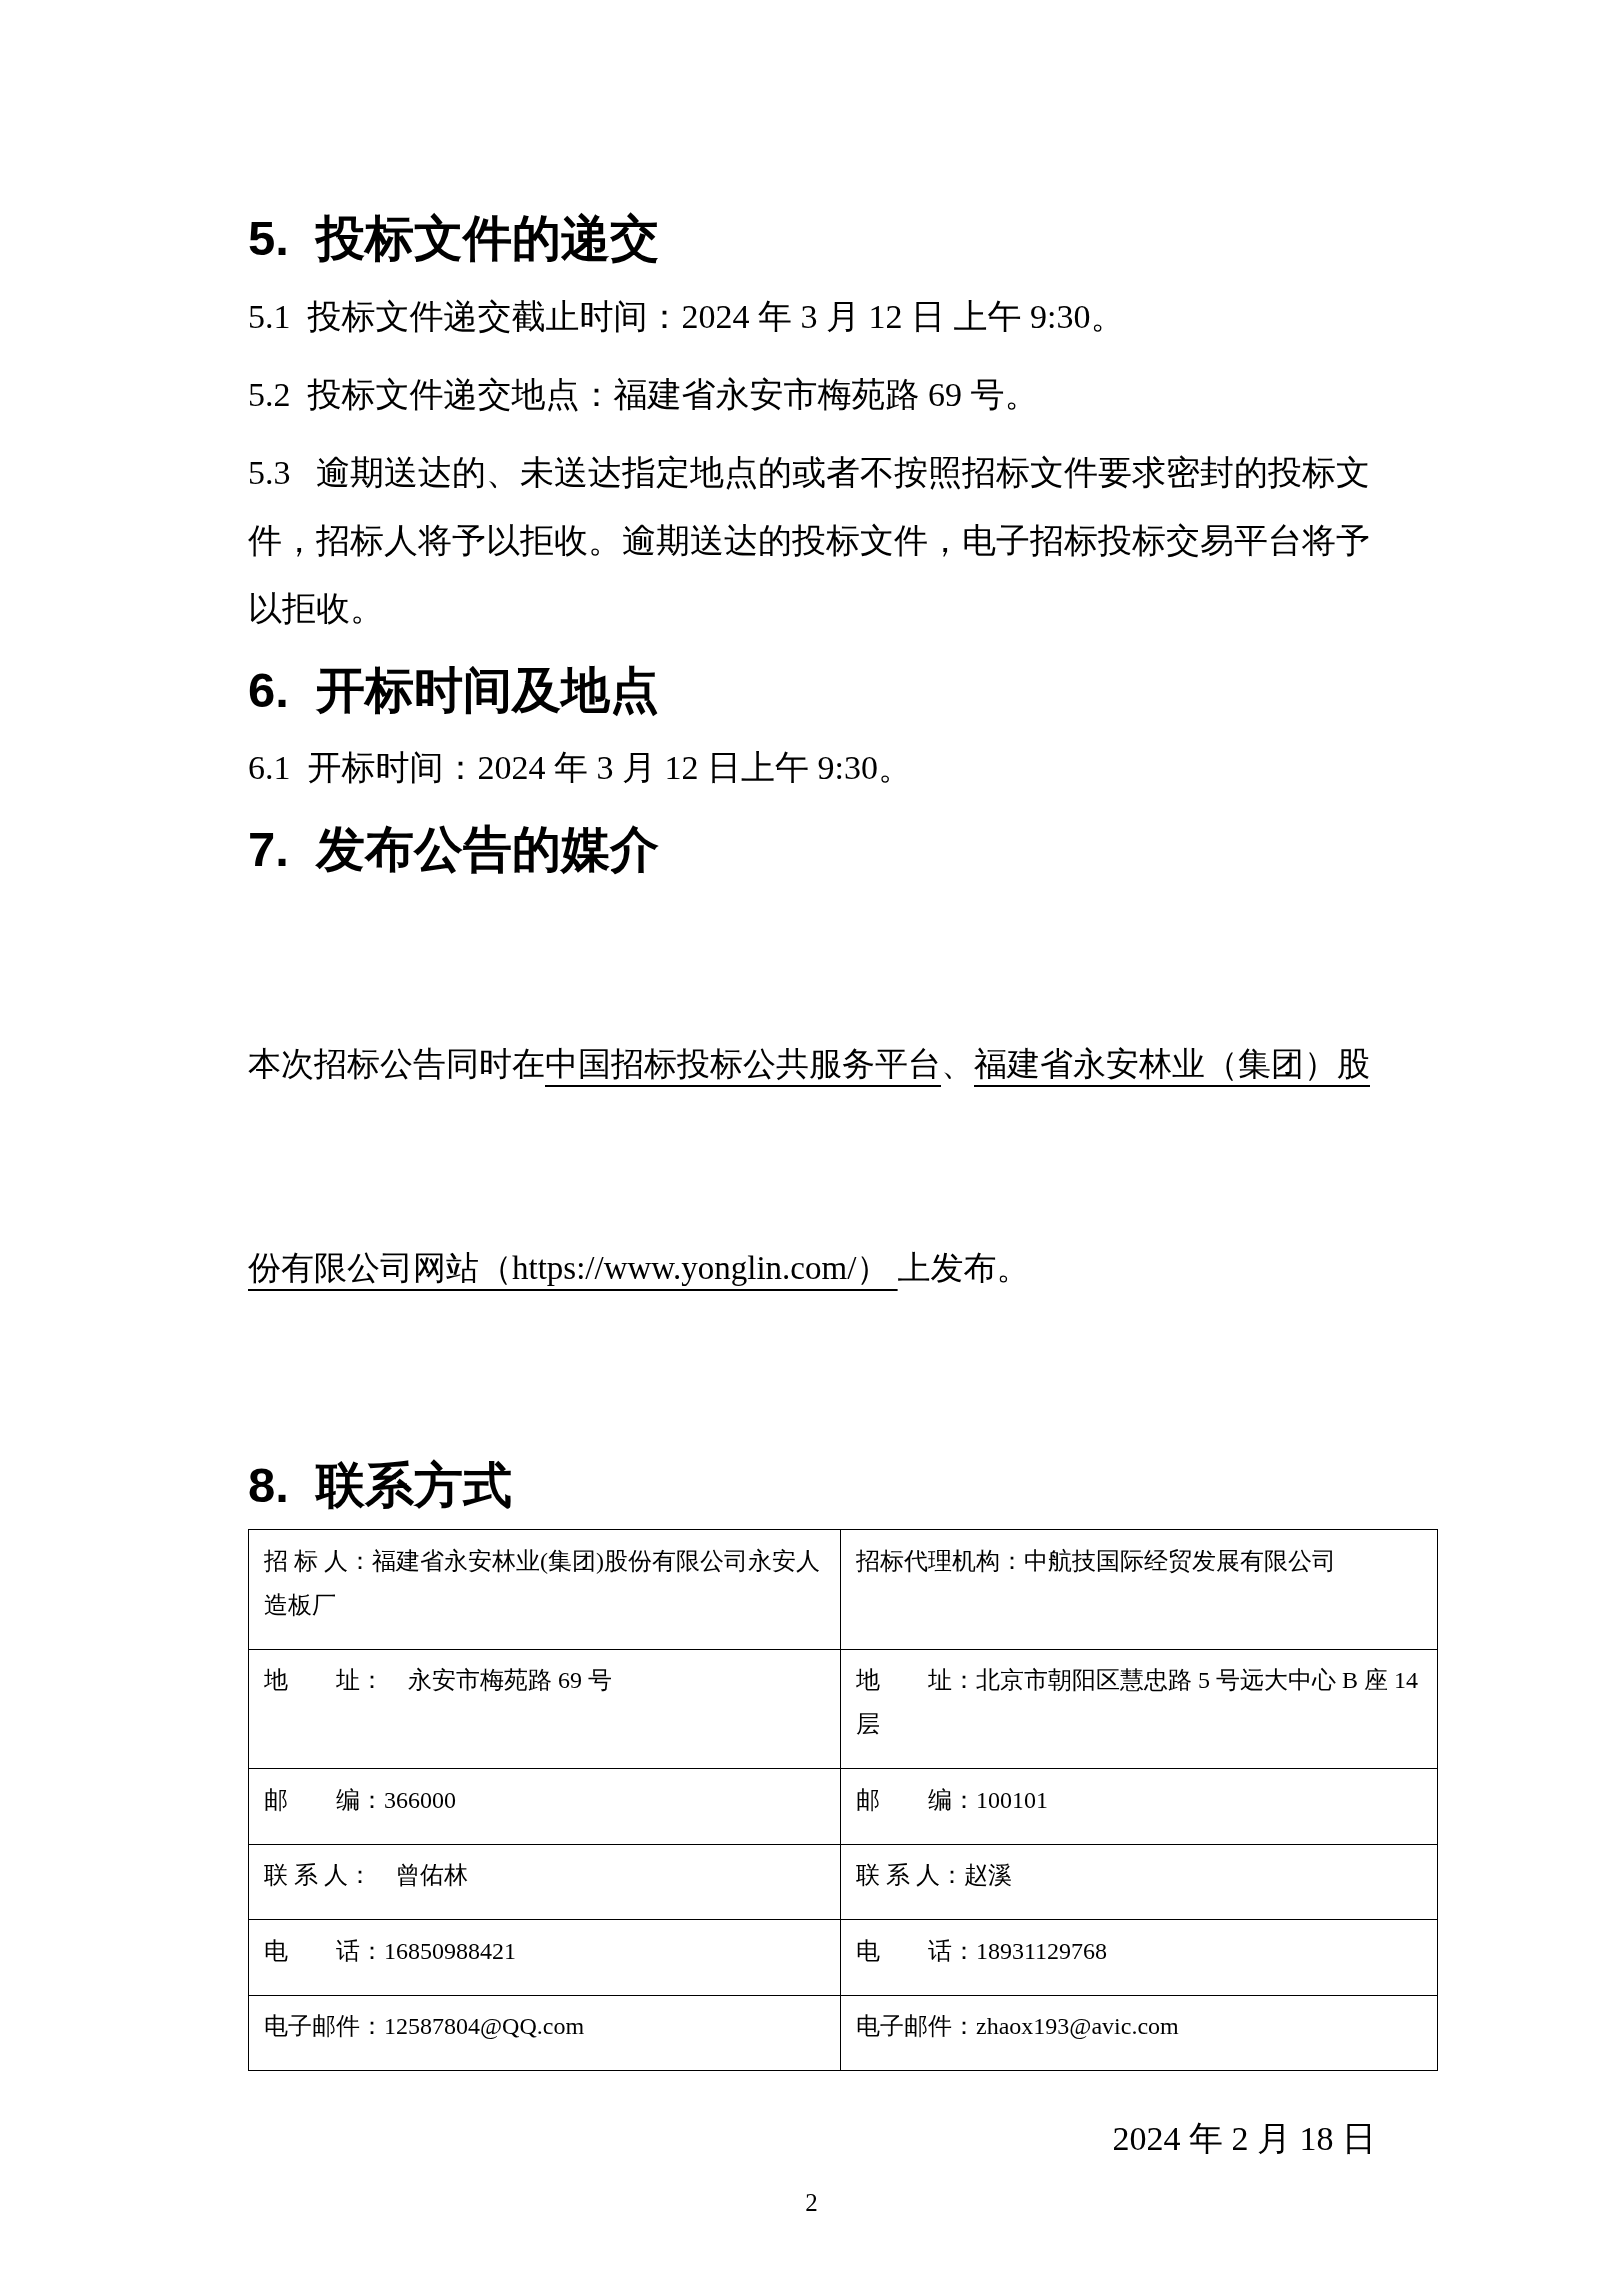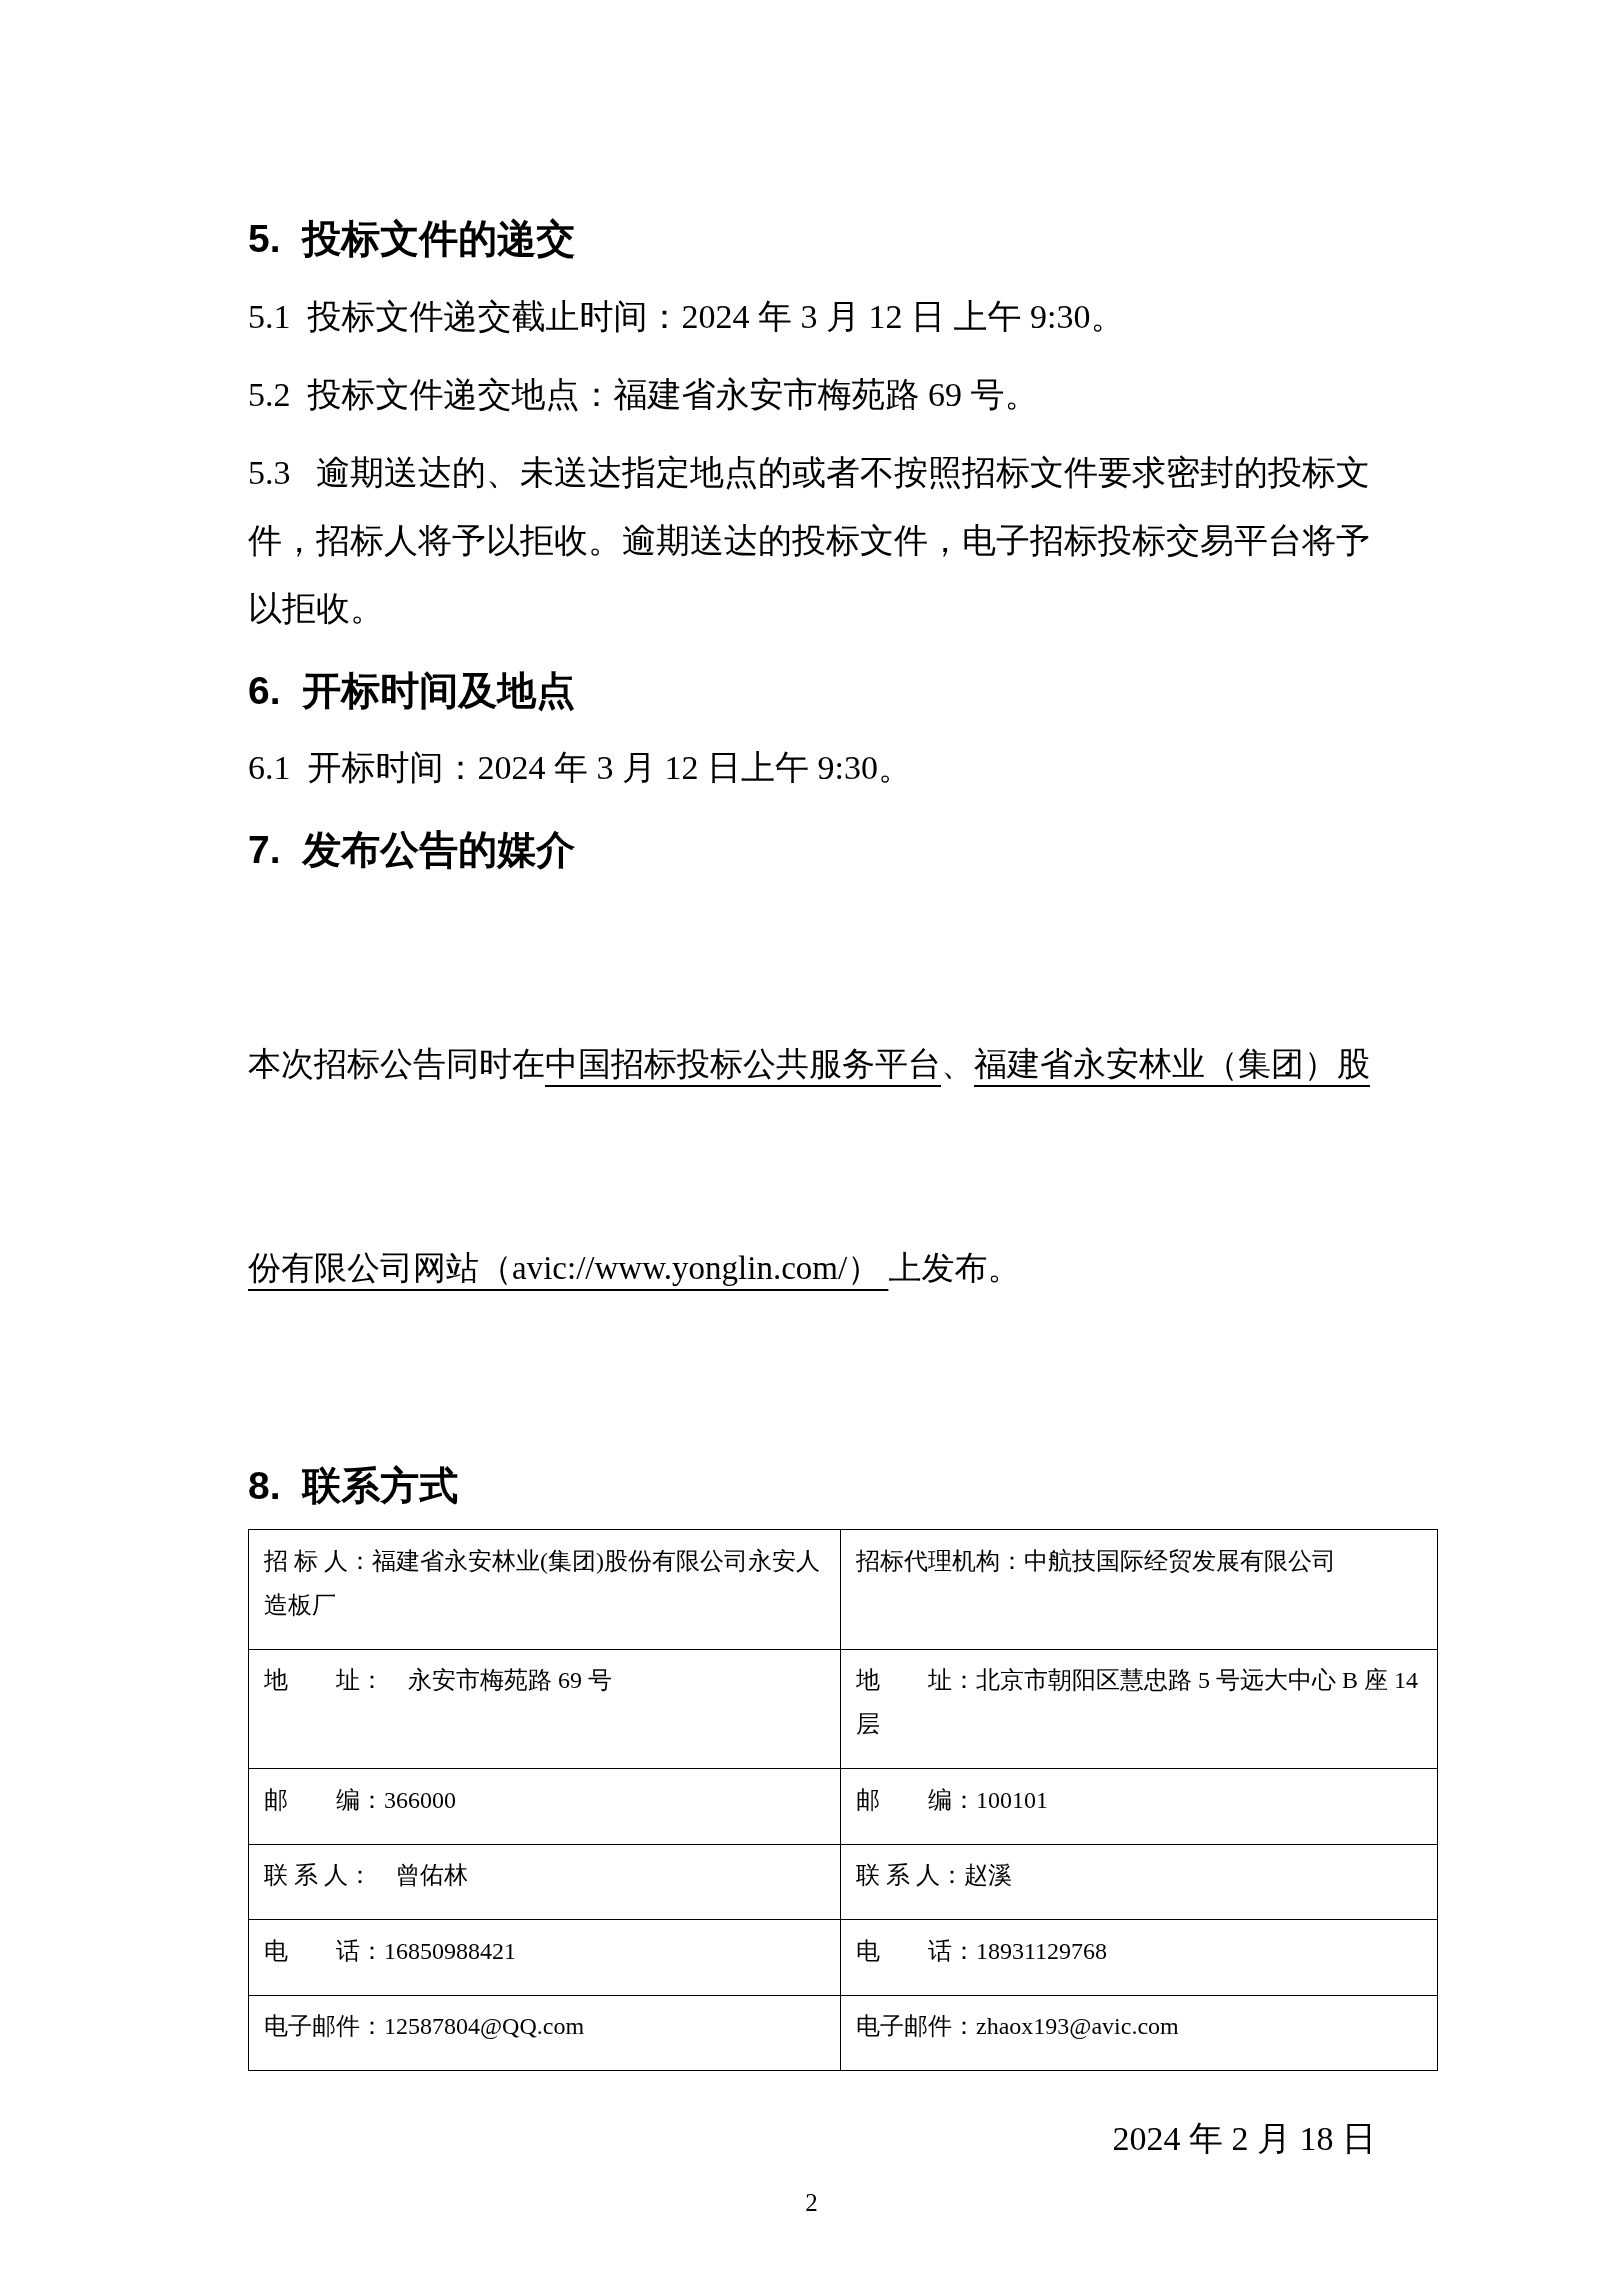--- a/index.html
+++ b/index.html
@@ -14,21 +14,21 @@
   }
   .page-content {
     position: absolute;
     top: 213px;
     left: 248px;
     width: 1128px;
   }
   .section-heading {
     font-family: "Liberation Sans", "DejaVu Sans", sans-serif;
     font-weight: bold;
-    font-size: 39px;
+    font-size: 49px;
     line-height: 51px;
     margin: 22px 0 18.6px 0;
     white-space: pre-wrap;
   }
   .section-heading.first { margin-top: 0; }
   .para {
     font-size: 34px;
     line-height: 68px;
     margin: 0 0 10px 0;
     white-space: pre-wrap;
@@ -83,21 +83,21 @@
   <div class="para">5.1  投标文件递交截止时间：2024 年 3 月 12 日 上午 9:30。</div>
   <div class="para">5.2  投标文件递交地点：福建省永安市梅苑路 69 号。</div>
   <div class="para">5.3   逾期送达的、未送达指定地点的或者不按照招标文件要求密封的投标文件，招标人将予以拒收。逾期送达的投标文件，电子招标投标交易平台将予以拒收。</div>
 
   <div class="section-heading">6.  开标时间及地点</div>
   <div class="para">6.1  开标时间：2024 年 3 月 12 日上午 9:30。</div>
 
   <div class="section-heading">7.  发布公告的媒介</div>
   <div class="para media">
     <span class="media-line"><span>本次招标公告同时在</span><span class="u">中国招标投标公共服务平台</span><span>、</span><span class="u">福建省永安林业（集团）股</span></span>
-    <span class="media-line"><span class="u">份有限公司网站（avic://www.yonglin.com/） </span><span>上发布。</span></span>
+    <span class="media-line"><span class="u">份有限公司网站（https://www.yonglin.com/） </span><span>上发布。</span></span>
   </div>
 
   <div class="section-heading">8.  联系方式</div>
 
   <table class="contact-table">
     <tbody>
       <tr>
         <td class="col-left">招 标 人：福建省永安林业(集团)股份有限公司永安人造板厂</td>
         <td class="col-right">招标代理机构：中航技国际经贸发展有限公司</td>
       </tr>

